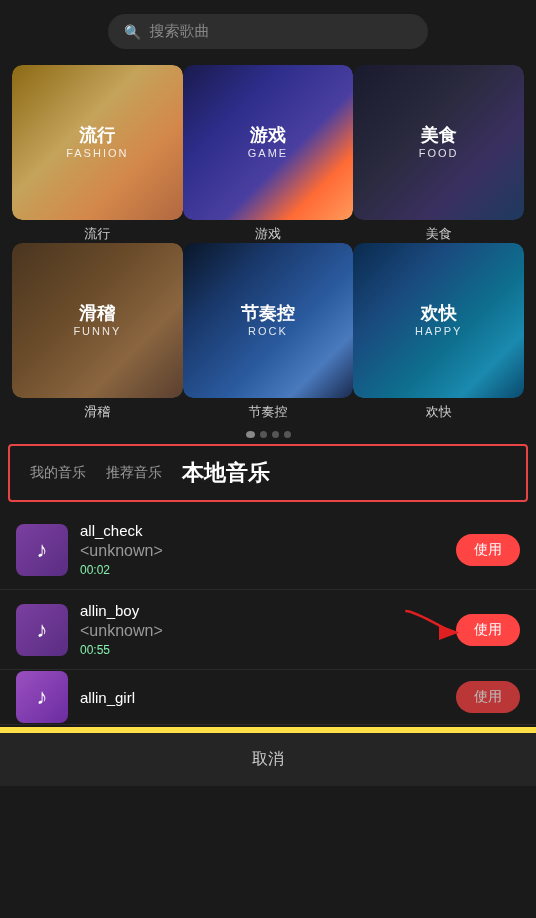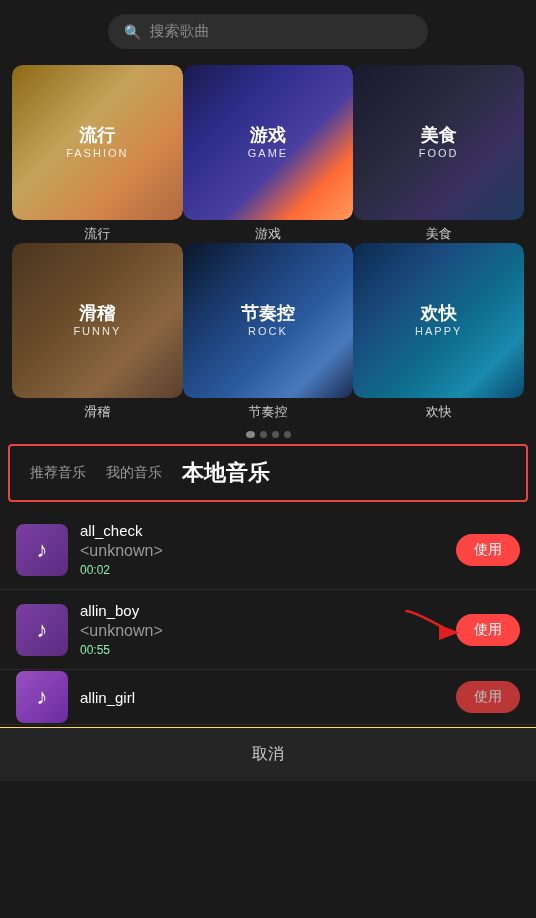--- a/index.html
+++ b/index.html
@@ -211,21 +211,21 @@
 
     
     .cancel-bar {
       background: #252525;
       text-align: center;
       padding: 16px;
       font-size: 16px;
       color: #ccc;
       cursor: pointer;
       margin-top: 2px;
-      border-top: 1px solid #fde047;
+      border-top: 6px solid #fde047;
     }
   </style>
 </head>
 <body>
 
 <div class="search-bar">
   <div class="search-input-wrap">
     <span class="search-ico">🔍</span>
     <span class="search-placeholder">搜索歌曲</span>
   </div>
@@ -297,22 +297,22 @@
 </div>
 
 <div class="dots">
   <div class="dot active"></div>
   <div class="dot"></div>
   <div class="dot"></div>
   <div class="dot"></div>
 </div>
 
 <div class="tabs-section">
+  <div class="tab-item">我的音乐</div>
   <div class="tab-item">推荐音乐</div>
-  <div class="tab-item">我的音乐</div>
   <div class="tab-item active">本地音乐</div>
 </div>
 
 <div class="song-list">
 
   <div class="song-item">
     <div class="song-thumb thumb-1">
       <span>♪</span>
     </div>
     <div class="song-info">

